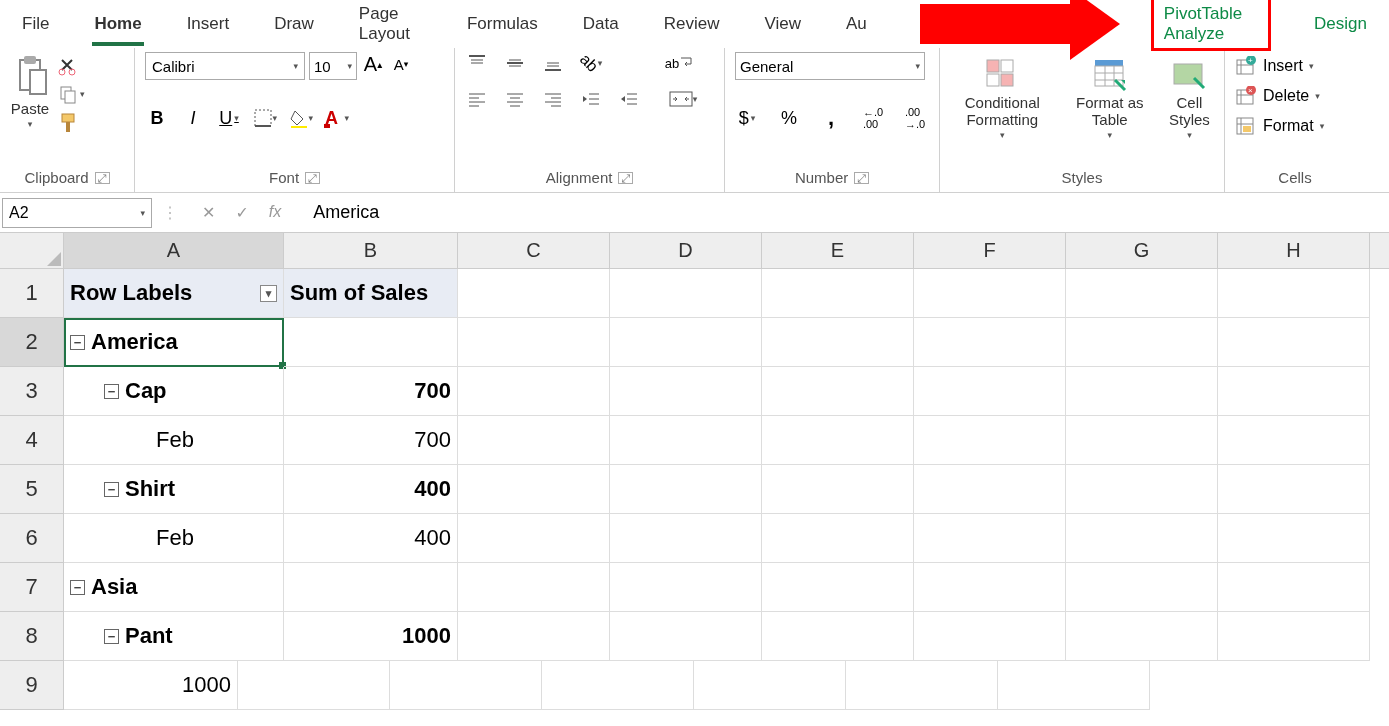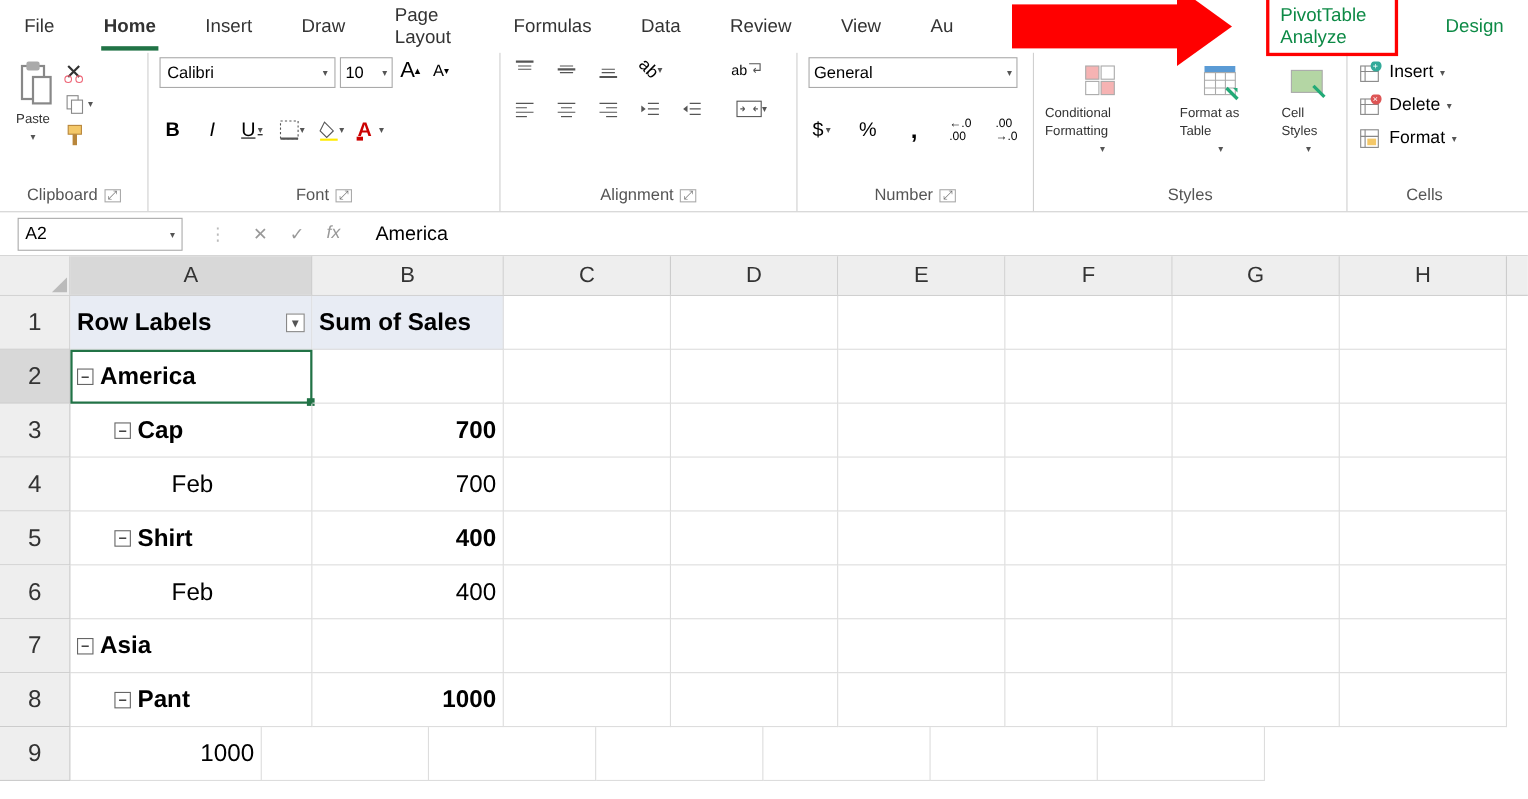--- a/index.html
+++ b/index.html
@@ -17,21 +17,21 @@
   .arrow-head { position:absolute; left:150px; top:-16px; width:0; height:0; border-left:50px solid red; border-top:36px solid transparent; border-bottom:36px solid transparent; }
 
   
   .ribbon { display:flex; height:145px; border-bottom:1px solid #d0d0d0; background:#fff; }
   .group { border-right:1px solid #d0d0d0; display:flex; flex-direction:column; justify-content:space-between; padding:4px 10px 4px 10px; }
   .group-content { display:flex; align-items:flex-start; gap:8px; flex:1; }
   .group-label { text-align:center; font-size:15px; color:#555; padding:2px 0; display:flex; justify-content:center; align-items:center; gap:6px; }
   .launcher { font-size:11px; color:#777; border:1px solid #aaa; padding:0 2px; line-height:10px; }
 
   .btn-col { display:flex; flex-direction:column; align-items:center; gap:2px; font-size:14px; color:#333; cursor:pointer; }
-  .btn-col .lbl { font-size:12px; line-height:17px; text-align:left; }
+  .btn-col .lbl { font-size:15px; line-height:17px; text-align:center; }
   .dd { font-size:9px; color:#555; }
   .icon-box { width:30px; height:30px; display:flex; align-items:center; justify-content:center; }
 
   
   .clip-left { display:flex; flex-direction:column; align-items:center; gap:0; }
   .clip-right { display:flex; flex-direction:column; gap:8px; padding-top:4px; }
   .mini-btn { display:flex; align-items:center; gap:2px; cursor:pointer; }
 
   
   .font-top { display:flex; align-items:flex-start; gap:4px; }
@@ -48,21 +48,21 @@
   .num-select { width:190px; height:28px; border:1px solid #aaa; background:#fff; font-size:15px; padding:0 4px; display:flex; align-items:center; justify-content:space-between; }
   .num-row { display:flex; gap:18px; margin-top:18px; align-items:center; }
 
   .styles-row { display:flex; gap:18px; }
 
   .cells-col { display:flex; flex-direction:column; gap:10px; }
   .cell-btn { display:flex; align-items:center; gap:6px; font-size:16px; cursor:pointer; }
 
   
   .formula-bar { display:flex; align-items:center; height:40px; border-bottom:1px solid #ccc; }
-  .name-box { width:150px; height:30px; margin:0 16px; border:1px solid #aaa; display:flex; align-items:center; justify-content:space-between; padding:0 6px; font-size:16px; }
+  .name-box { width:150px; height:30px; margin:0 2px; border:1px solid #aaa; display:flex; align-items:center; justify-content:space-between; padding:0 6px; font-size:16px; }
   .fb-btns { display:flex; gap:20px; padding:0 16px; color:#999; }
   .fb-input { flex:1; padding:0 16px; font-size:18px; }
 
   
   .grid { position:relative; }
   .col-headers { display:flex; height:36px; background:#eee; border-bottom:1px solid #ccc; }
   .corner { width:64px; background:#eee; border-right:1px solid #ccc; position:relative; }
   .corner svg { position:absolute; right:2px; bottom:2px; }
   .colh { border-right:1px solid #ccc; display:flex; align-items:center; justify-content:center; font-size:20px; color:#333; background:#eee; }
   .colh.col-A { width:220px; background:#d8d8d8; }

